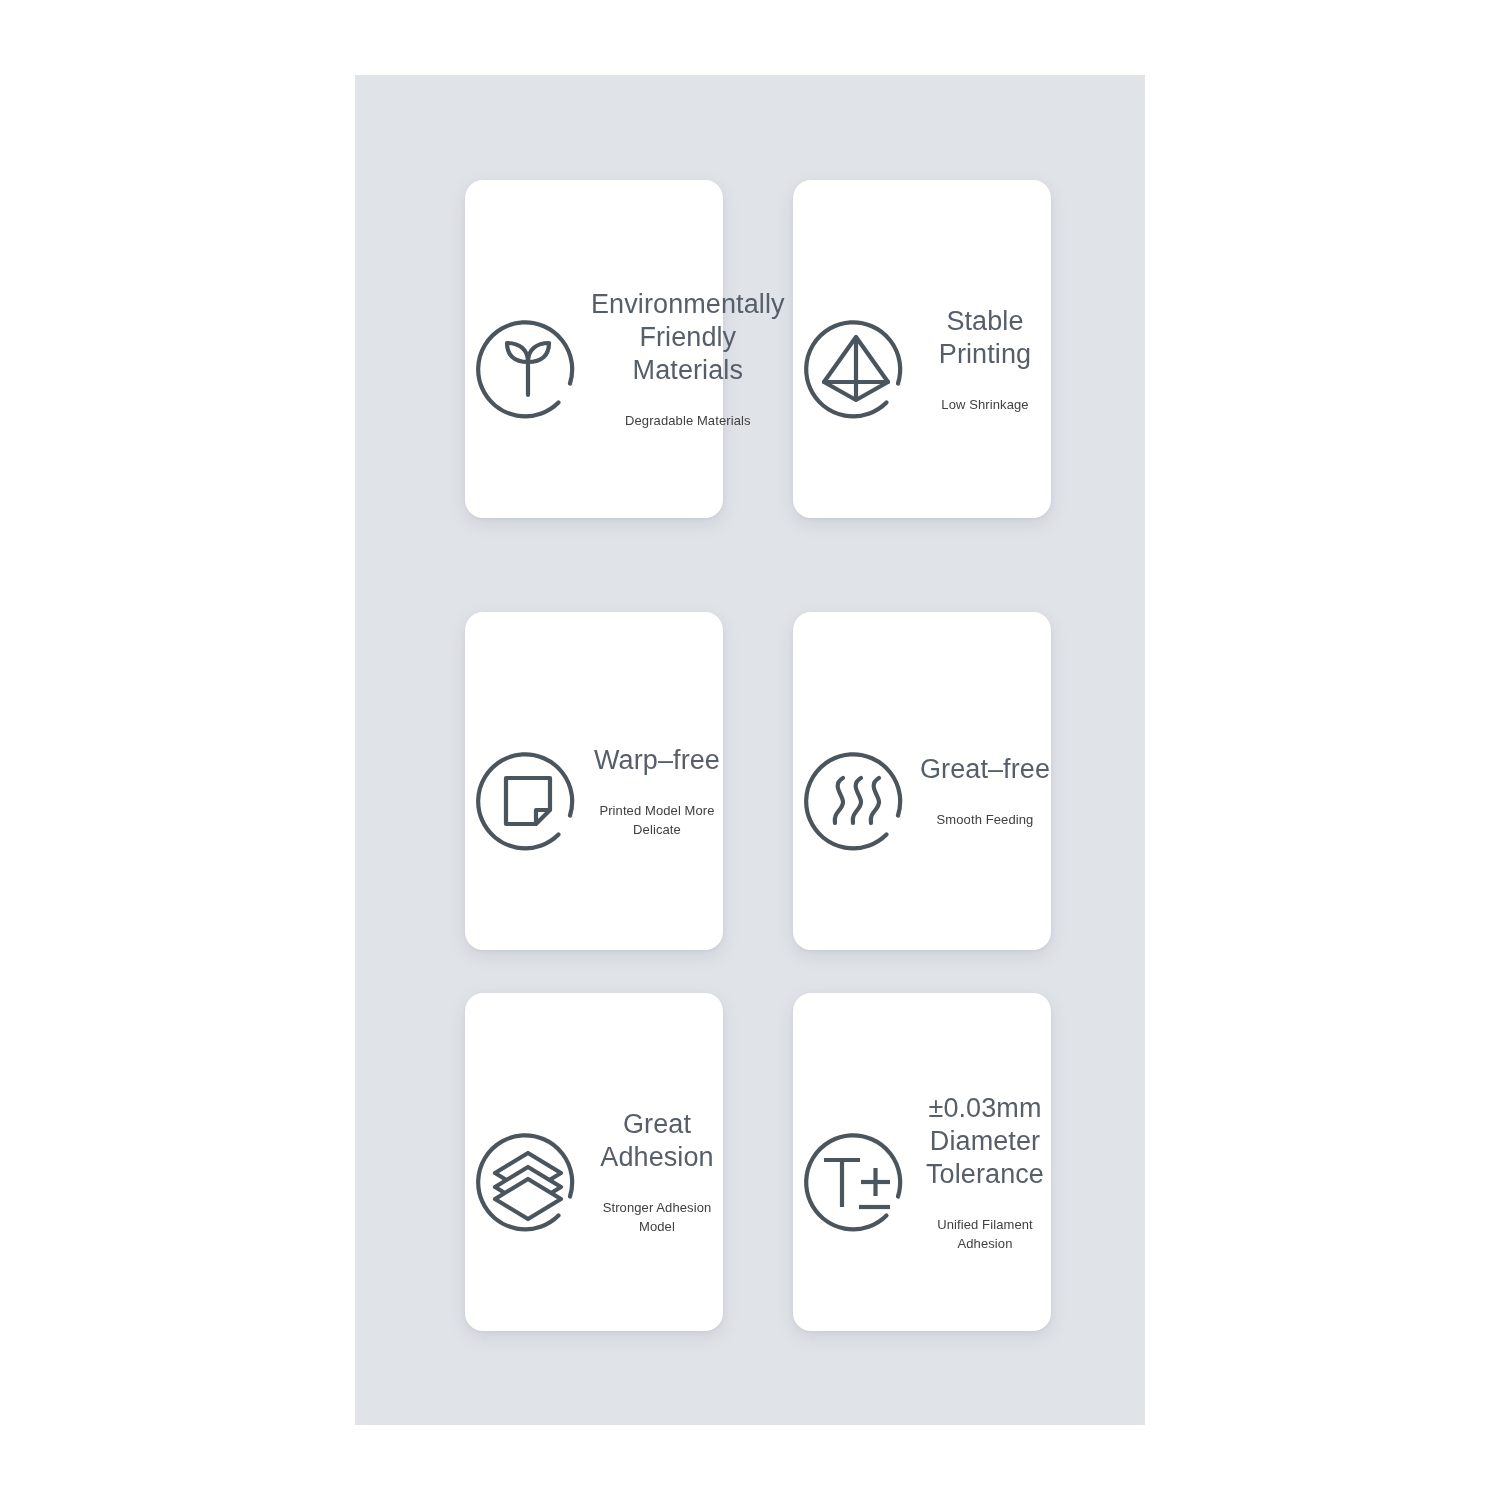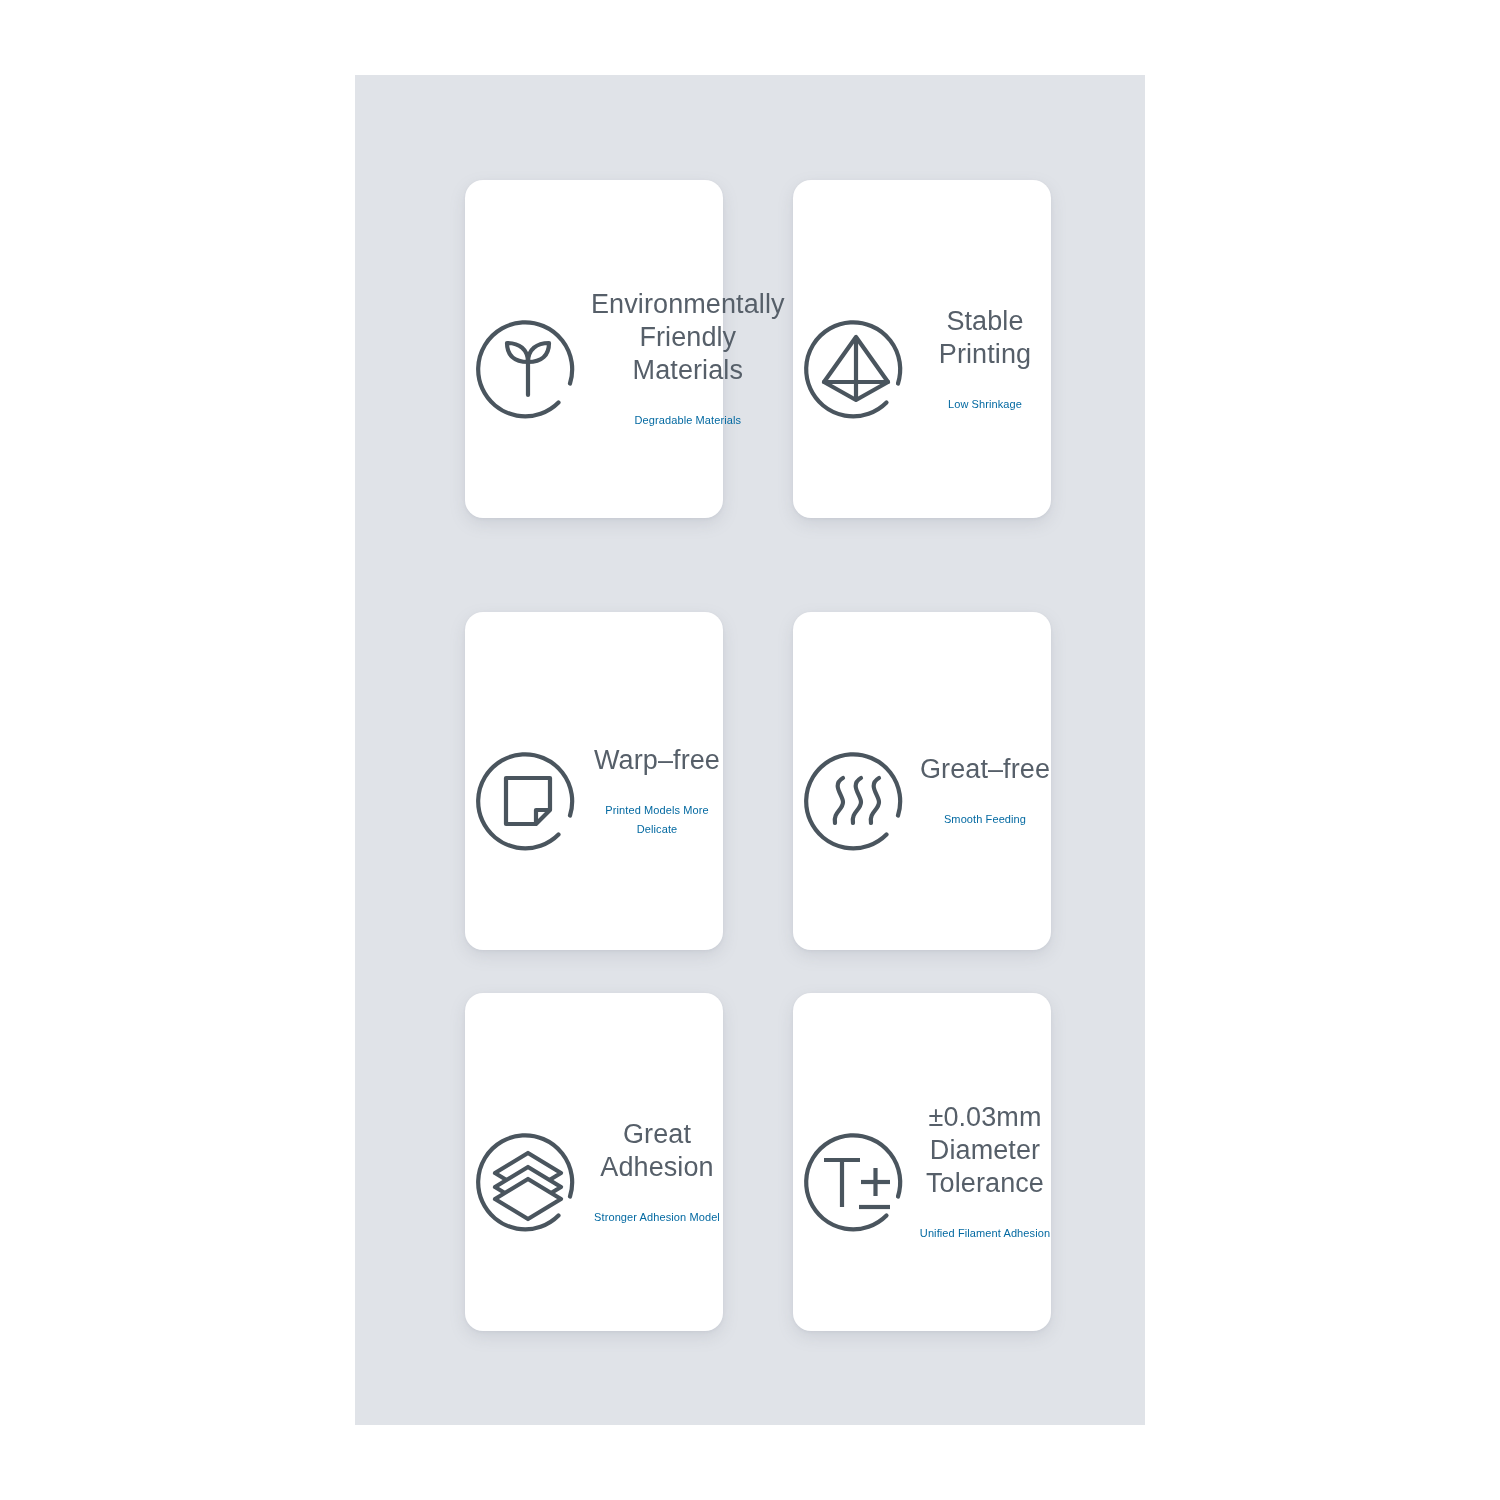--- a/index.html
+++ b/index.html
@@ -55,24 +55,24 @@
   .card-title{
     font-size:27px;
     line-height:33px;
     font-weight:300;
     color:#565f69;
     letter-spacing:0.1px;
     white-space:pre-line;
   }
   .card-sub{
     margin-top:24px;
-    font-size:11px;
+    font-size:13px;
     line-height:19px;
     font-weight:400;
-    color:#0369a1;
+    color:#404040;
     letter-spacing:0.1px;
   }
   
 </style>
 </head>
 <body>
 
 <div class="stage">
 
   <div class="panel"></div>
@@ -114,21 +114,21 @@
     <div class="card c0 r1">
       <div class="icon-wrap">
         <svg viewBox="0 0 126 126" fill="none" xmlns="http://www.w3.org/2000/svg">
           <path d="M105.0 76.5 A47 47 0 1 0 93.5 95.5" stroke="#4a555e" stroke-width="4.2" stroke-linecap="round" fill="none"></path>
           <path d="M41 39 L85 39 L85 71 L71 85 L41 85 Z" stroke="#4a555e" stroke-width="4.2" stroke-linejoin="round" fill="none"></path>
           <path d="M85 71 L71 71 L71 85" stroke="#4a555e" stroke-width="4.2" stroke-linejoin="round" fill="none"></path>
         </svg>
       </div>
       <div class="txt">
         <div class="card-title">Warp–free</div>
-        <div class="card-sub">Printed Models More Delicate</div>
+        <div class="card-sub">Printed Model More Delicate</div>
       </div>
     </div>
 
     <div class="card c1 r1">
       <div class="icon-wrap">
         <svg viewBox="0 0 126 126" fill="none" xmlns="http://www.w3.org/2000/svg">
           <path d="M105.0 76.5 A47 47 0 1 0 93.5 95.5" stroke="#4a555e" stroke-width="4.2" stroke-linecap="round" fill="none"></path>
           <path d="M50 39 C38 46 50 56 50 63 C50 71 40 73 42 84" stroke="#4a555e" stroke-width="4.2" stroke-linecap="round" fill="none"></path>
           <path d="M68 39 C56 46 68 56 68 63 C68 71 58 73 60 84" stroke="#4a555e" stroke-width="4.2" stroke-linecap="round" fill="none"></path>
           <path d="M86 39 C74 46 86 56 86 63 C86 71 76 73 78 84" stroke="#4a555e" stroke-width="4.2" stroke-linecap="round" fill="none"></path>

